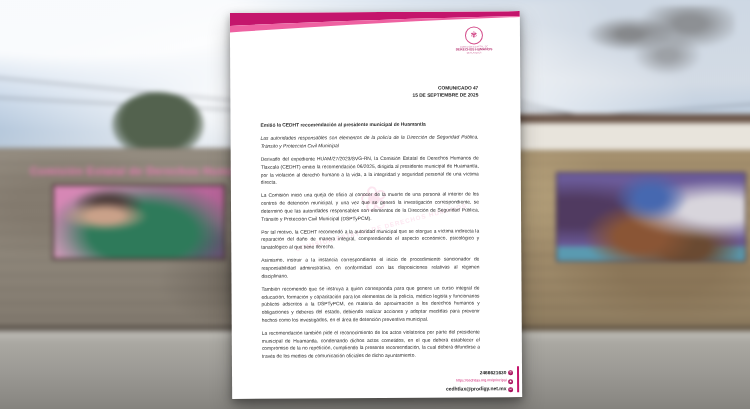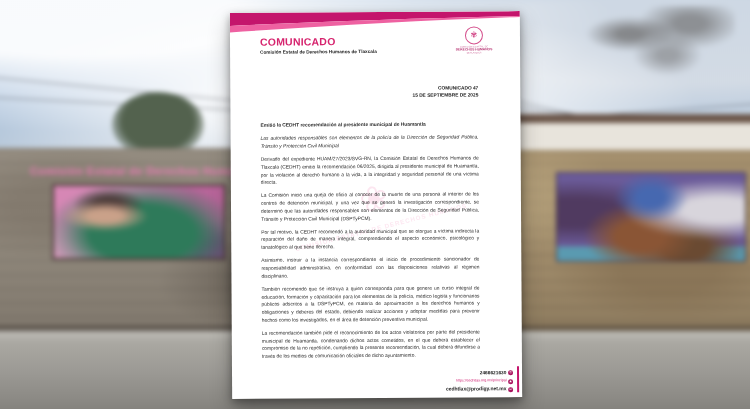--- a/index.html
+++ b/index.html
@@ -133,24 +133,20 @@
     <svg class="banner" viewBox="0 0 290 20" preserveAspectRatio="none">
       <path d="M0,0 H290 V5 C190,6.5 90,9.5 0,13 Z" fill="#c4156c"></path>
       <path d="M0,13 C90,9.5 190,6.5 290,5 V5.8 C198,8.5 96,13.5 0,19.5 Z" fill="#ee61a1"></path>
     </svg>
 
     <div class="watermark">
       <span class="flower">❀</span>
       <span class="wmtext">COMISIÓN ESTATAL DE DERECHOS HUMANOS</span>
     </div>
 
-    <div class="hdr">
-      <div class="title">COMUNICADO</div>
-      <div class="subtitle">Comisión Estatal de Derechos Humanos de Tlaxcala</div>
-    </div>
 
     <div class="logo">
       <div class="ring">
         <span class="glyph">✾</span>
       </div>
       <div class="l1">COMISIÓN ESTATAL DE</div>
       <div class="l2">DERECHOS HUMANOS</div>
       <div class="l3">DE TLAXCALA</div>
     </div>
 

